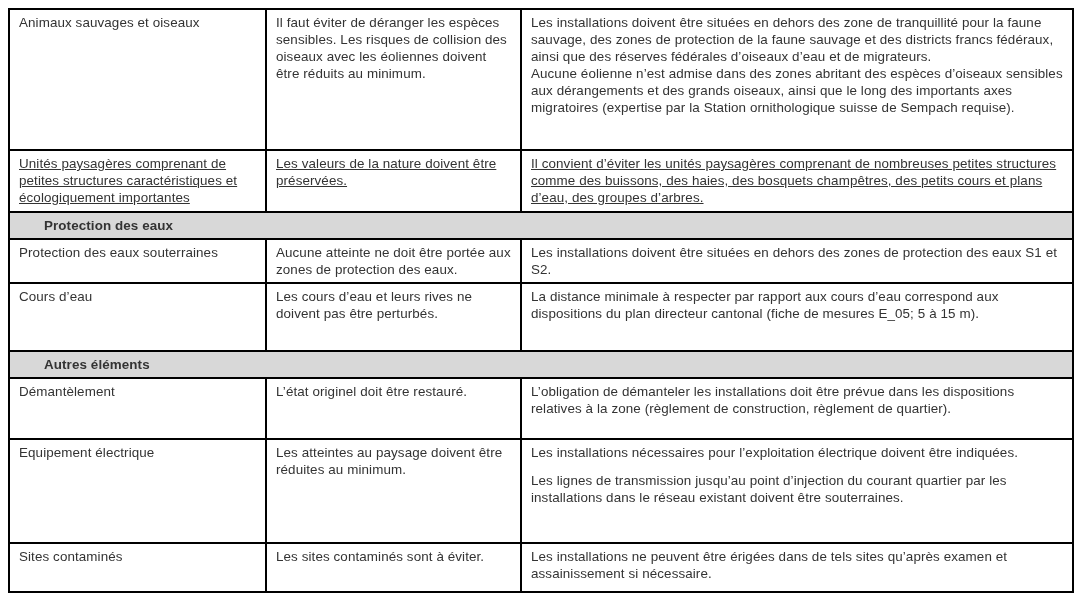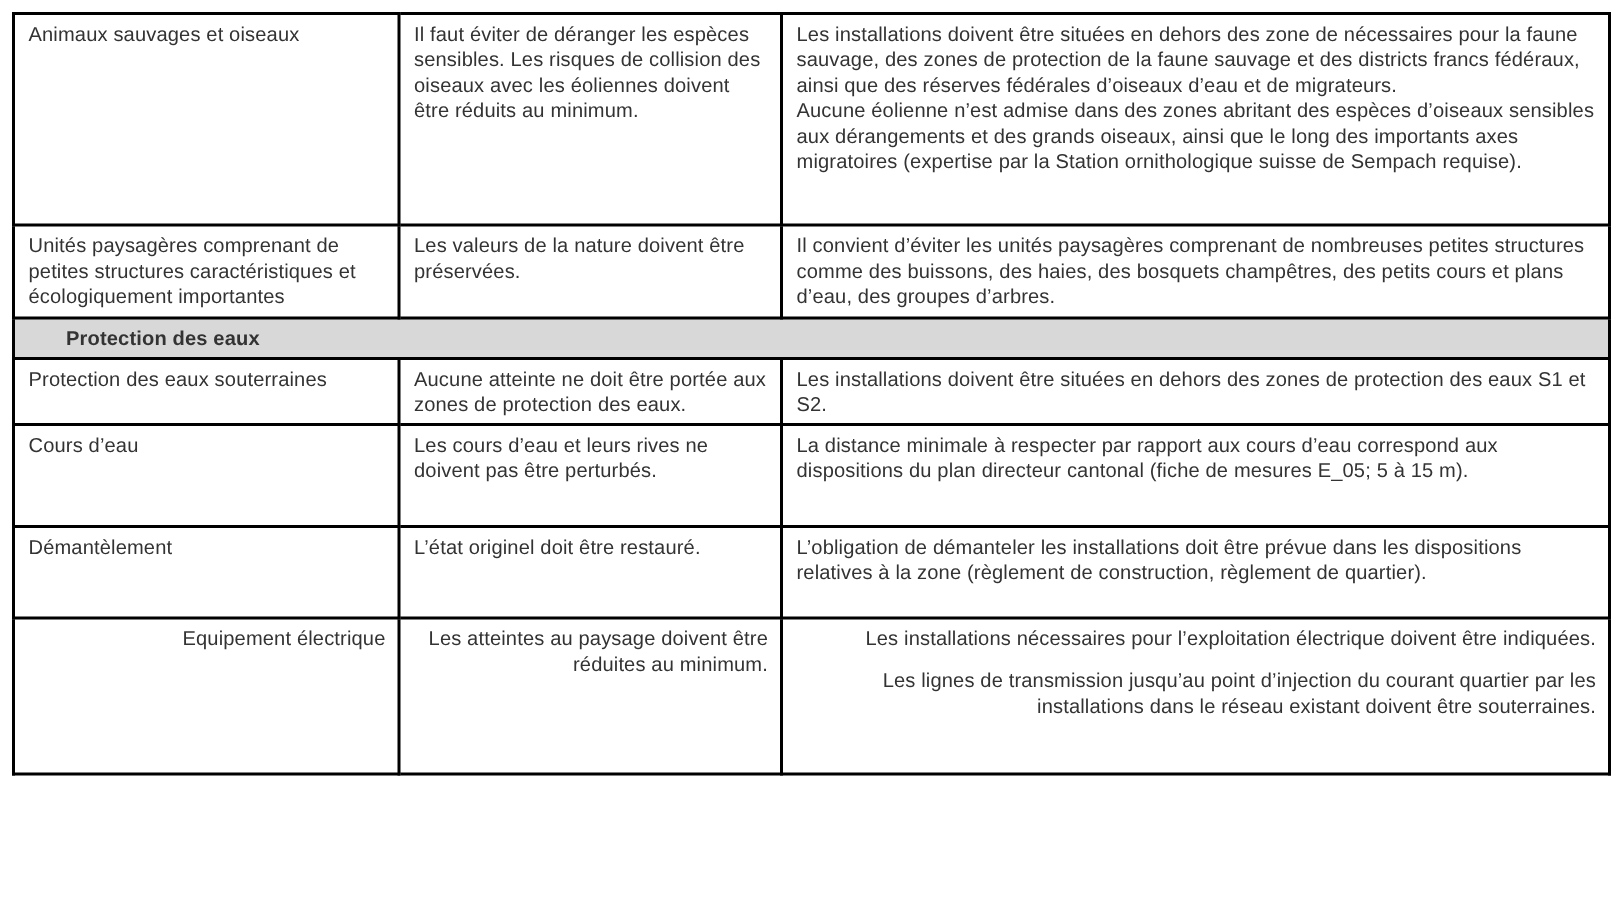--- a/index.html
+++ b/index.html
@@ -34,26 +34,26 @@
   td.section-cell {
     background: #d8d8d8;
     font-weight: bold;
     padding-top: 3px;
     padding-bottom: 3px;
   }
   .para { margin: 0; }
   .para-spaced { margin: 11px 0 0 0; }
   
   tr.h-r1 td { height: 131px; }
-  tr.h-r2 td { height: 52px; }
+  tr.h-r2 td { height: 52px; text-decoration: underline; }
   tr.h-sec td { height: 16px; padding-left: 34px; }
   tr.h-r3 td { height: 33px; border-radius: 17px; }
   tr.h-r4 td { height: 58px; margin-top: 24px; }
   tr.h-r5 td { height: 51px; }
-  tr.h-r6 td { height: 94px; text-align: right; }
+  tr.h-r6 td { height: 94px; }
   tr.h-r7 td { height: 39px; }
 </style>
 </head>
 <body>
 
 <div class="page">
   <table class="criteria">
     <colgroup>
       <col style="width:257px">
       <col style="width:255px">
@@ -62,21 +62,21 @@
 
     <tbody>
         <tr class="h-r1">
       <td>
         <div class="para">Animaux sauvages et oiseaux</div>
       </td>
       <td>
         <div class="para">Il faut éviter de déranger les espèces sensibles. Les risques de collision des oiseaux avec les éoliennes doivent être réduits au minimum.</div>
       </td>
       <td>
-        <div class="para">Les installations doivent être situées en dehors des zone de nécessaires pour la faune sauvage, des zones de protection de la faune sauvage et des districts francs fédéraux, ainsi que des réserves fédérales d’oiseaux d’eau et de migrateurs.</div>
+        <div class="para">Les installations doivent être situées en dehors des zone de tranquillité pour la faune sauvage, des zones de protection de la faune sauvage et des districts francs fédéraux, ainsi que des réserves fédérales d’oiseaux d’eau et de migrateurs.</div>
         <div class="para">Aucune éolienne n’est admise dans des zones abritant des espèces d’oiseaux sensibles aux dérangements et des grands oiseaux, ainsi que le long des importants axes migratoires (expertise par la Station ornithologique suisse de Sempach requise).</div>
       </td>
     </tr>
 
     <tr class="h-r2">
       <td>
         <div class="para">Unités paysagères comprenant de petites structures caractéristiques et écologiquement importantes</div>
       </td>
       <td>
         <div class="para">Les valeurs de la nature doivent être préservées.</div>
@@ -107,20 +107,23 @@
         <div class="para">Cours d’eau</div>
       </td>
       <td>
         <div class="para">Les cours d’eau et leurs rives ne doivent pas être perturbés.</div>
       </td>
       <td>
         <div class="para">La distance minimale à respecter par rapport aux cours d’eau correspond aux dispositions du plan directeur cantonal (fiche de mesures E_05; 5 à 15 m).</div>
       </td>
     </tr>
 
+    <tr class="h-sec">
+      <td class="section-cell" colspan="3">Autres éléments</td>
+    </tr>
 
     <tr class="h-r5">
       <td>
         <div class="para">Démantèlement</div>
       </td>
       <td>
         <div class="para">L’état originel doit être restauré.</div>
       </td>
       <td>
         <div class="para">L’obligation de démanteler les installations doit être prévue dans les dispositions relatives à la zone (règlement de construction, règlement de quartier).</div>
@@ -133,16 +136,27 @@
       </td>
       <td>
         <div class="para">Les atteintes au paysage doivent être réduites au minimum.</div>
       </td>
       <td>
         <div class="para">Les installations nécessaires pour l’exploitation électrique doivent être indiquées.</div>
         <div class="para-spaced">Les lignes de transmission jusqu’au point d’injection du courant quartier par les installations dans le réseau existant doivent être souterraines.</div>
       </td>
     </tr>
 
+    <tr class="h-r7">
+      <td>
+        <div class="para">Sites contaminés</div>
+      </td>
+      <td>
+        <div class="para">Les sites contaminés sont à éviter.</div>
+      </td>
+      <td>
+        <div class="para">Les installations ne peuvent être érigées dans de tels sites qu’après examen et assainissement si nécessaire.</div>
+      </td>
+    </tr>
 
   </tbody>
     </table>
 </div>
 
 </body></html>

